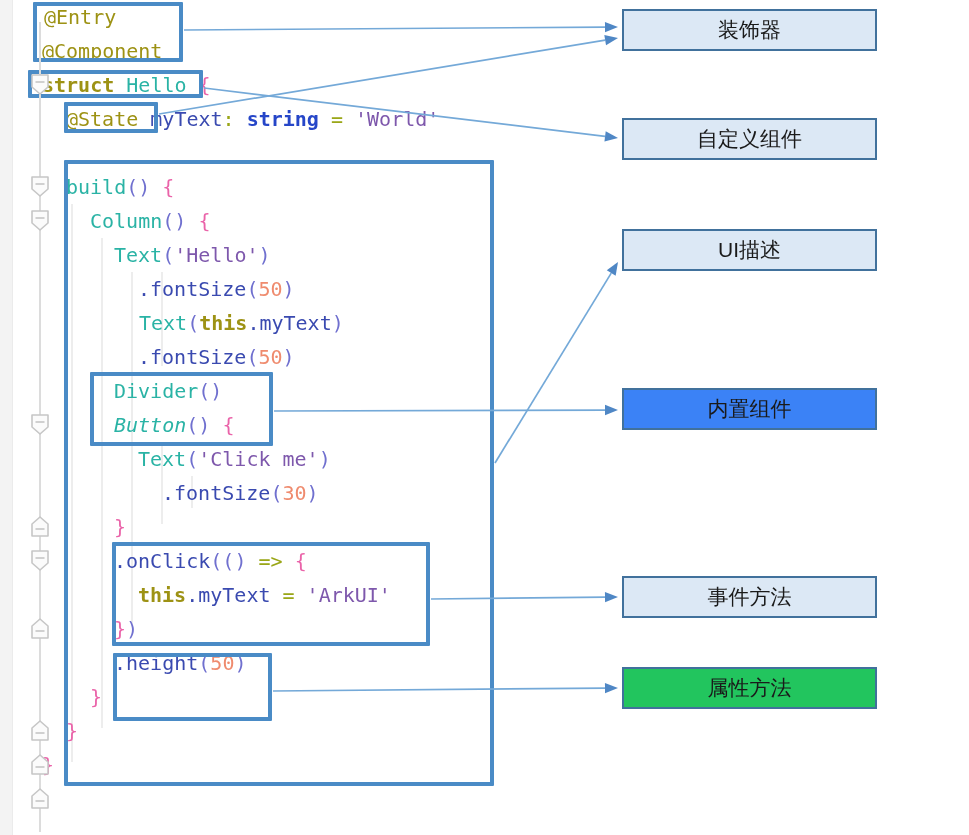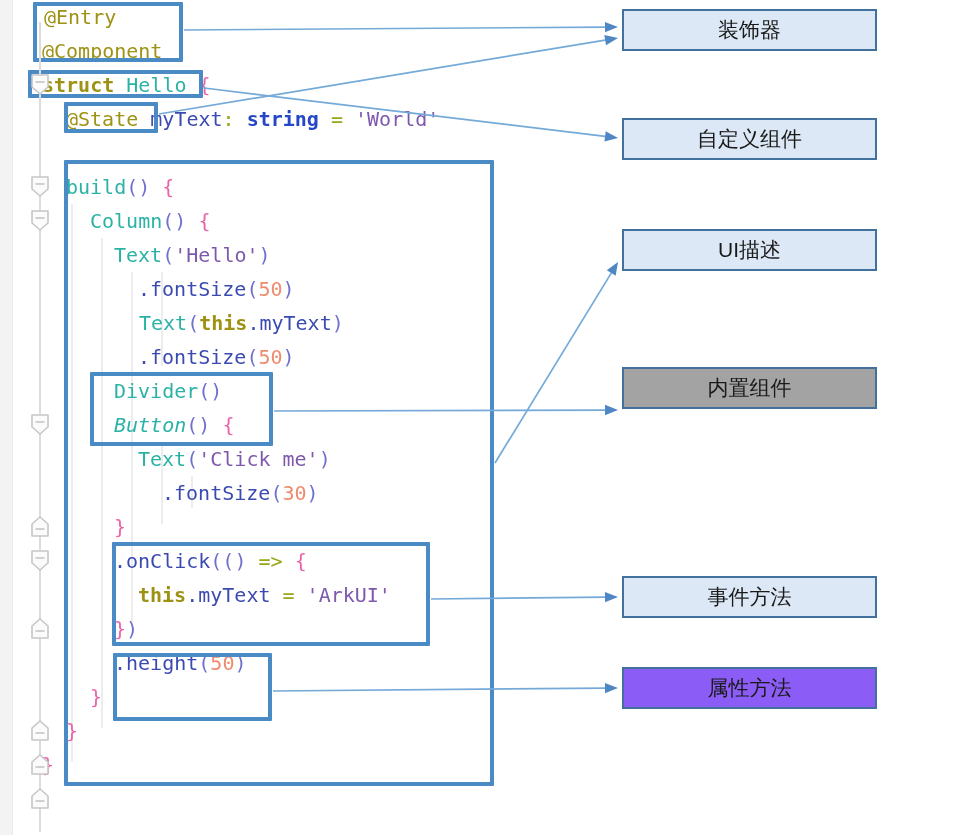--- a/index.html
+++ b/index.html
@@ -67,23 +67,23 @@
       <div class="hl-box" style="border-color: rgb(74, 139, 198); left: 64px; top: 102px; width: 94px; height: 31px;"></div>
       <div class="hl-box" style="border-color: rgb(74, 139, 198); left: 64px; top: 160px; width: 430px; height: 626px;"></div>
       <div class="hl-box" style="border-color: rgb(74, 139, 198); left: 90px; top: 372px; width: 183px; height: 74px;"></div>
       <div class="hl-box" style="border-color: rgb(74, 139, 198); left: 112px; top: 542px; width: 318px; height: 104px;"></div>
       <div class="hl-box" style="border-color: rgb(74, 139, 198); left: 113px; top: 653px; width: 159px; height: 68px;"></div>
     </div>
   <div id="label-layer">
       <div class="label-box" style="top: 9px; border-color: rgb(65, 113, 156); background: rgb(220, 232, 245);">装饰器</div>
       <div class="label-box" style="top: 118px; border-color: rgb(65, 113, 156); background: rgb(220, 232, 245);">自定义组件</div>
       <div class="label-box" style="top: 229px; border-color: rgb(65, 113, 156); background: rgb(220, 232, 245);">UI描述</div>
-      <div class="label-box" style="top: 367px; border-color: rgb(65, 113, 156); background: #a3a3a3;">内置组件</div>
+      <div class="label-box" style="top: 388px; border-color: rgb(65, 113, 156); background: #3b82f6;">内置组件</div>
       <div class="label-box" style="top: 576px; border-color: rgb(65, 113, 156); background: rgb(220, 232, 245);">事件方法</div>
-      <div class="label-box" style="top: 667px; border-color: rgb(65, 113, 156); background: #8b5cf6;">属性方法</div>
+      <div class="label-box" style="top: 667px; border-color: rgb(65, 113, 156); background: #22c55e;">属性方法</div>
     </div>
   <svg id="overlay-svg" width="969" height="835" viewBox="0 0 969 835">
       <line x1="40" y1="22" x2="40" y2="832" stroke="#dcdcdc" stroke-width="2"></line>
       <g class="fold-marker">
         <path d="M32 75 L48 75 L48 87 L40 94 L32 87 Z" fill="#fbfbfb" stroke="#c6c6c6" stroke-width="1.6" stroke-linejoin="round"></path>
         <line x1="35.5" y1="82" x2="44.5" y2="82" stroke="#c6c6c6" stroke-width="1.6"></line>
       </g>
       <g class="fold-marker">
         <path d="M32 177 L48 177 L48 189 L40 196 L32 189 Z" fill="#fbfbfb" stroke="#c6c6c6" stroke-width="1.6" stroke-linejoin="round"></path>
         <line x1="35.5" y1="184" x2="44.5" y2="184" stroke="#c6c6c6" stroke-width="1.6"></line>

